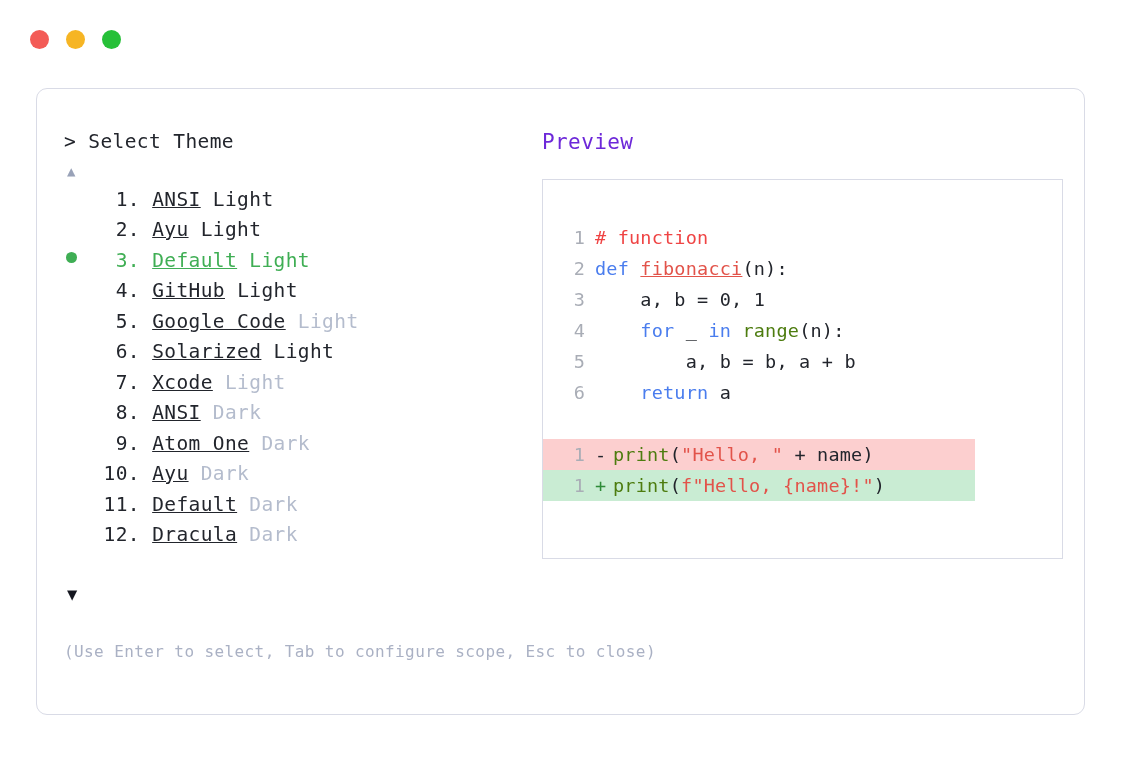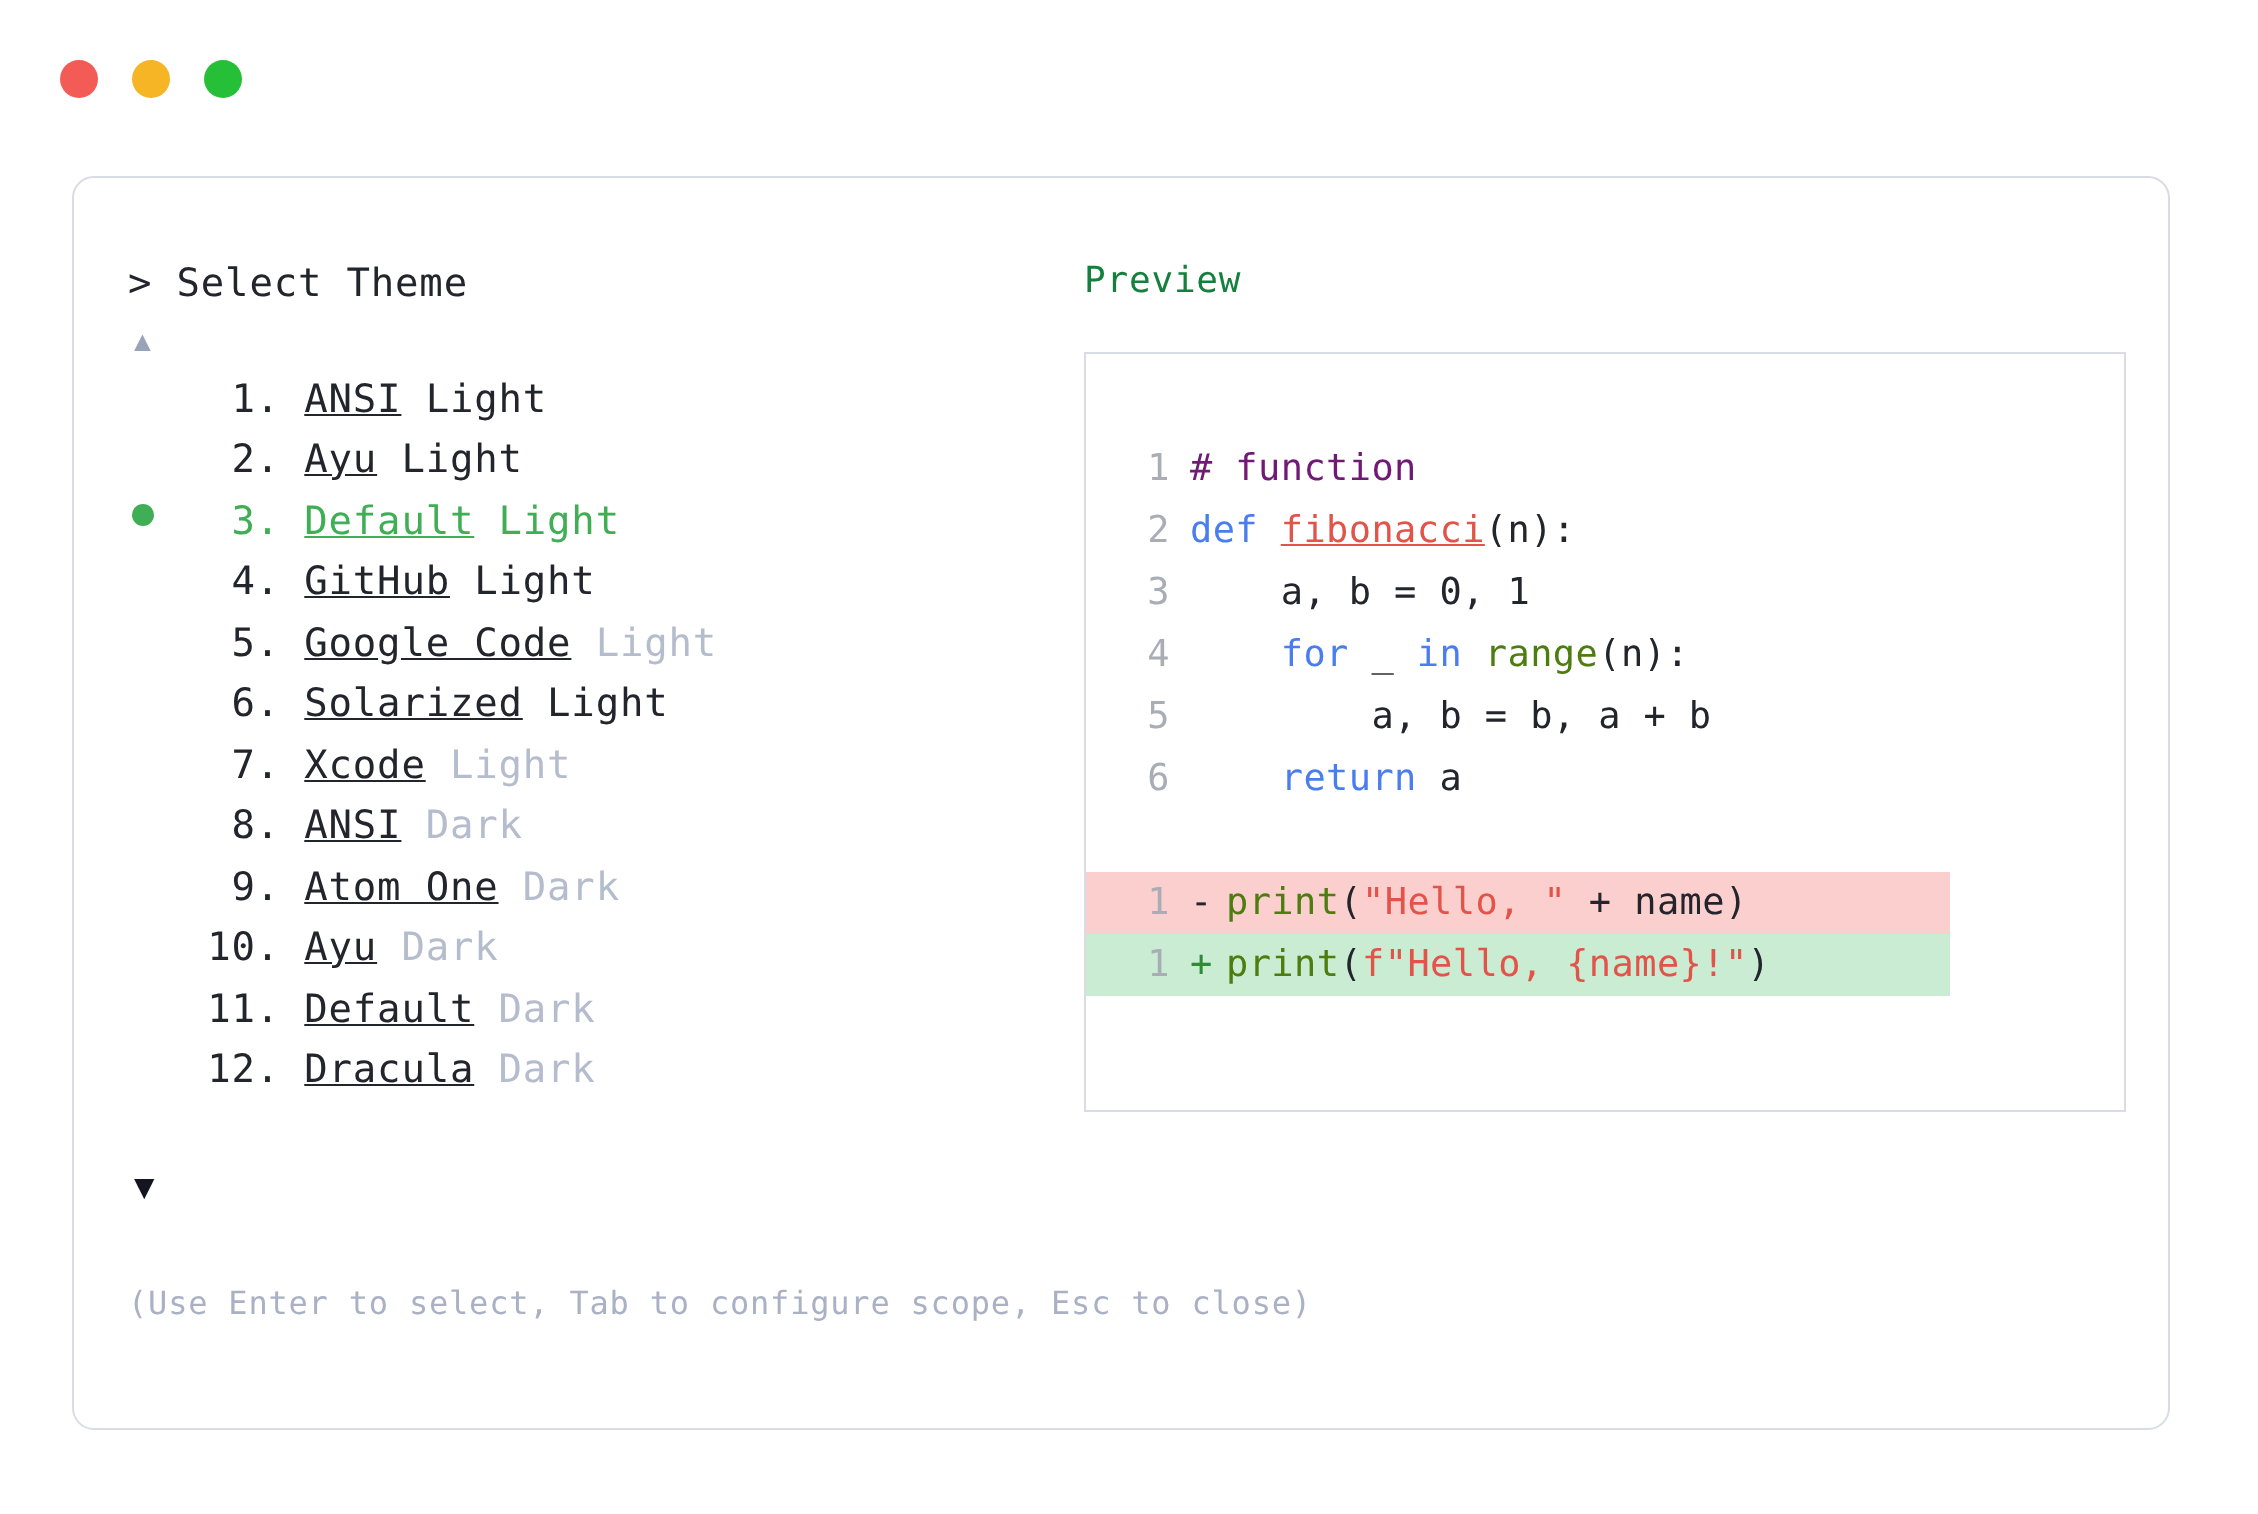--- a/index.html
+++ b/index.html
@@ -136,22 +136,22 @@
   }
 
   
   .right-pane {
     position: absolute;
     left: 505px;
     top: 43px;
     width: 520px;
   }
   .preview-label {
-    font-size: 18px;
-    color: #15803d;
+    font-size: 21px;
+    color: #6d28d9;
     letter-spacing: 0.4px;
     line-height: 1;
   }
   .preview-box {
     margin-top: 26px;
     box-sizing: border-box;
     width: 521px;
     height: 380px;
     border: 1.5px solid #d9dbe6;
     background: #ffffff;
@@ -171,21 +171,21 @@
   }
   .lineno {
     width: 22px;
     flex: 0 0 22px;
     text-align: right;
     color: #a9adb6;
     margin-right: 10px;
   }
   .code-text { color: #22252c; }
 
-  .tok-comment { color: #701a75; }
+  .tok-comment { color: #ef4444; }
   .tok-keyword { color: #4a7dee; }
   .tok-func    { color: #e2534a; text-decoration: underline; }
   .tok-string  { color: #e2534a; }
   .tok-plain   { color: #22252c; }
   .tok-builtin { color: #4d7c0f; }
 
   .code-gap { height: 31px; }
 
   .diff-line {
     display: flex;

